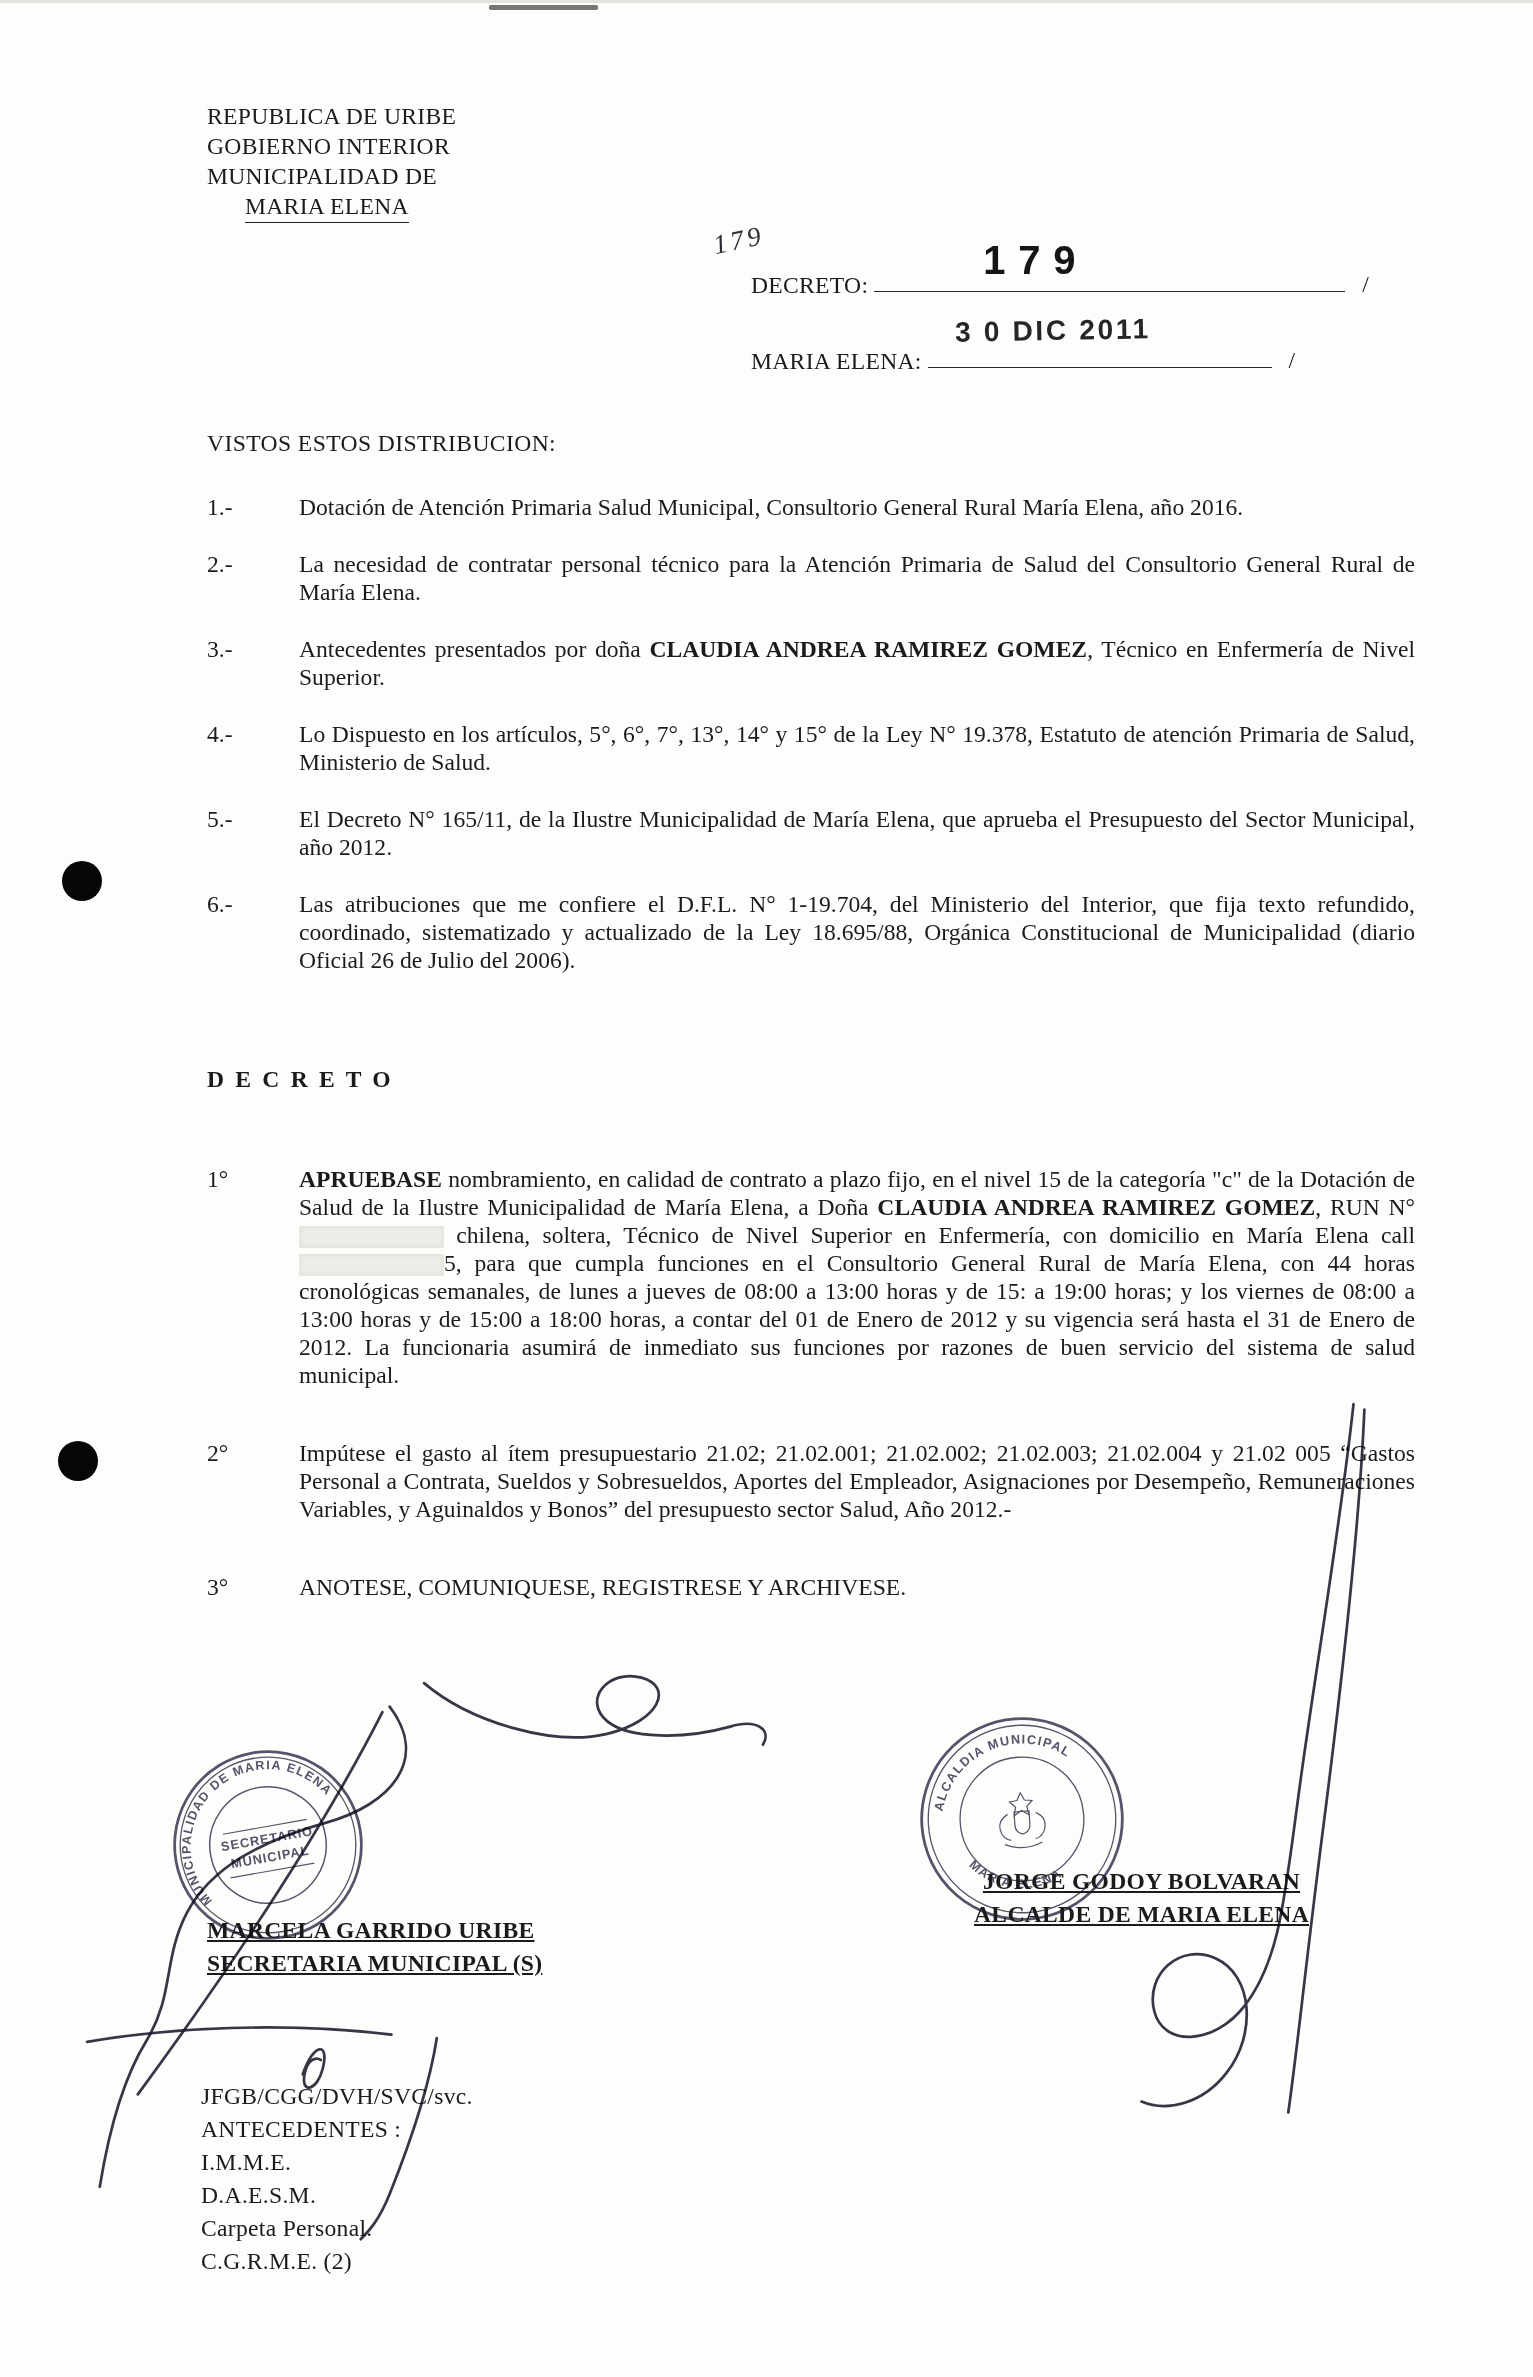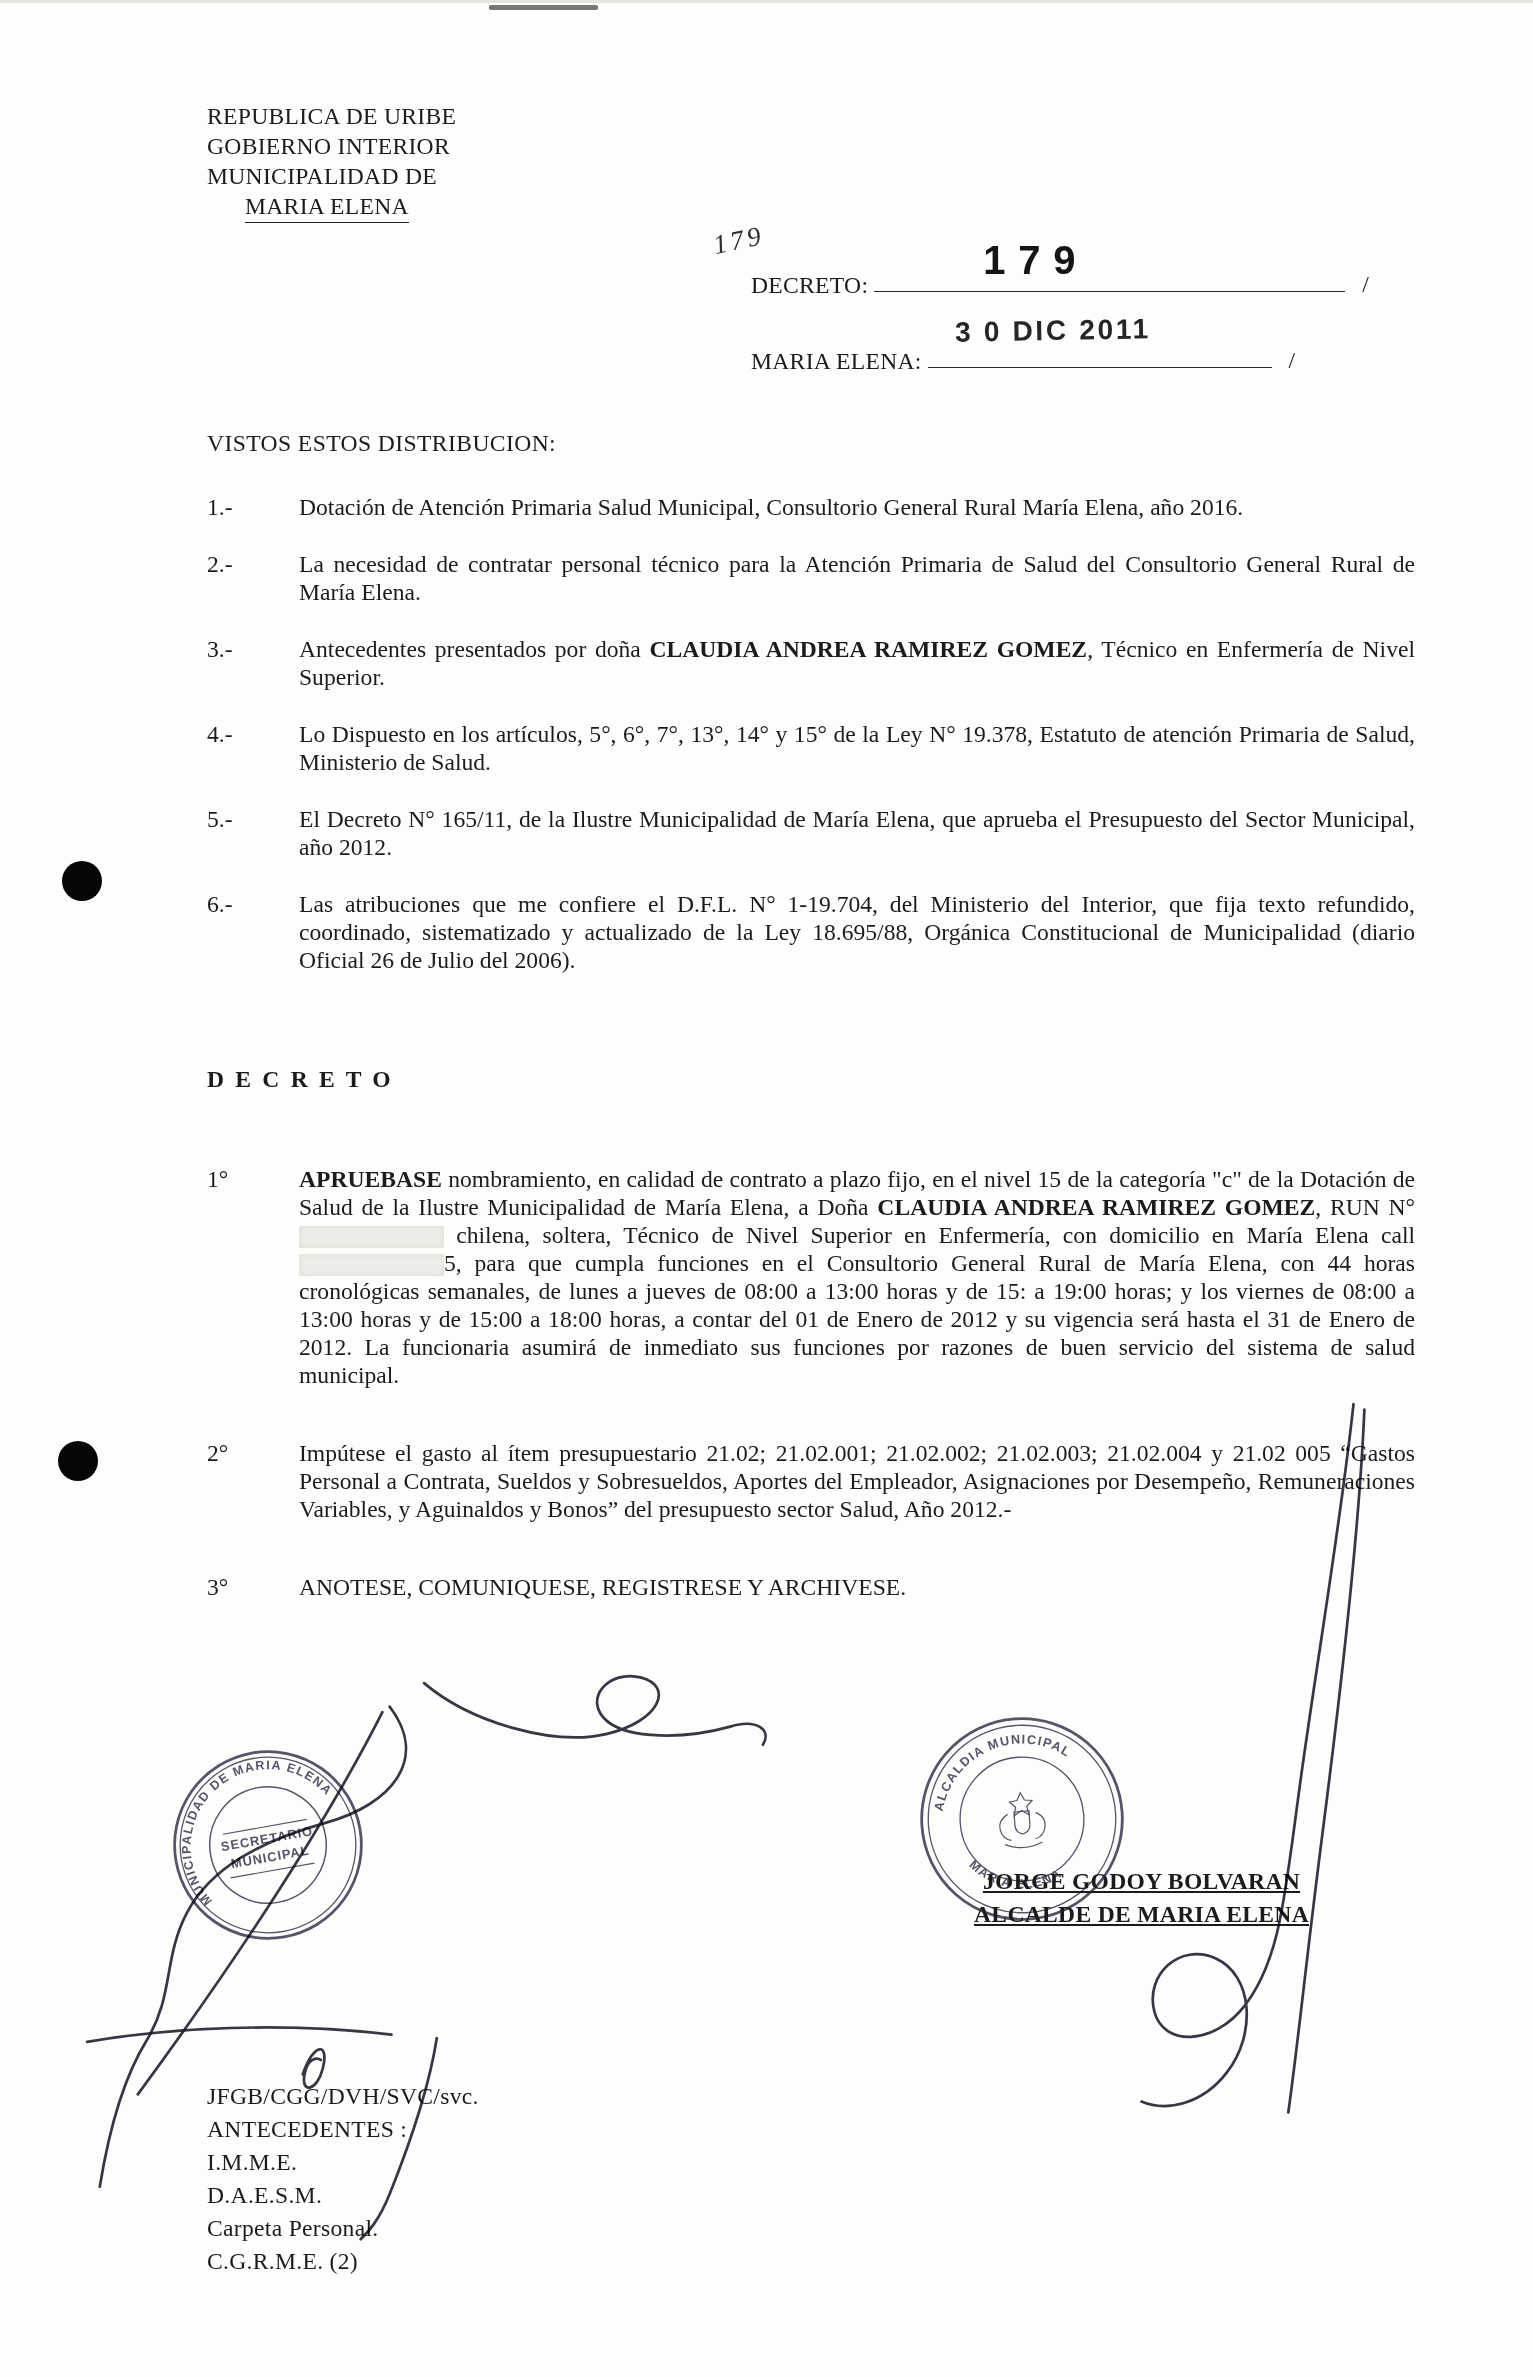--- a/index.html
+++ b/index.html
@@ -57,21 +57,21 @@
   .dot-2{left:58px;top:1441px;}
   .stamp{position:absolute;mix-blend-mode:multiply;opacity:.88;}
   .stamp-left{left:170px;top:1747px;width:196px;height:196px;transform:rotate(-10deg);}
   .stamp-right{left:917px;top:1714px;width:210px;height:210px;transform:rotate(-4deg);}
   .ink-stroke{fill:none;stroke:#3c3c58;}
   .ring-text{font-family:"Liberation Sans","DejaVu Sans",sans-serif;font-size:13.5px;letter-spacing:1.5px;fill:#3c3c58;font-weight:700;}
   .center-text{font-family:"Liberation Sans","DejaVu Sans",sans-serif;font-size:14px;font-weight:700;letter-spacing:1px;fill:#3c3c58;}
   .sig-block{position:absolute;line-height:33px;font-weight:700;letter-spacing:0.3px;text-decoration:underline;}
   .sig-left{left:207px;top:1914px;}
   .sig-right{left:915px;top:1865px;width:453px;text-align:center;}
-  .footer{position:absolute;left:207px;top:2080px;line-height:33px;letter-spacing:0.3px;}
+  .footer{position:absolute;left:201px;top:2080px;line-height:33px;letter-spacing:0.3px;}
   .overlay{position:absolute;left:0;top:0;width:1533px;height:2377px;pointer-events:none;mix-blend-mode:multiply;}
   .overlay path{fill:none;stroke:#1a1a2e;stroke-width:3;stroke-linecap:round;opacity:.88;}
 </style>
 </head>
 <body>
 
 <div class="page">
   <div class="page-top-edge"></div>
   <div class="scan-line"></div>
 
@@ -168,20 +168,24 @@
     <text class="ring-text"><textPath href="#alc-bottom" startOffset="14">MARIA ELENA</textPath></text>
     <g>
       <path d="M 112 84 l 4 8 8 1 -6 6 2 9 -8 -5 -8 5 2 -9 -6 -6 8 -1 z" class="ink-stroke" stroke-width="1.3"></path>
       <path d="M 104 104 h 16 v 14 q 0 8 -8 10 q -8 -2 -8 -10 z" class="ink-stroke" stroke-width="1.3"></path>
       <path d="M 97 106 q -11 6 -9 16 q 2 10 11 12" class="ink-stroke" stroke-width="1.3"></path>
       <path d="M 127 106 q 11 6 9 16 q -2 10 -11 12" class="ink-stroke" stroke-width="1.3"></path>
       <path d="M 92 138 q 20 9 40 0" class="ink-stroke" stroke-width="1.3"></path>
     </g>
   </svg>
 
+  <div class="sig-block sig-left">
+    <div>MARCELA GARRIDO URIBE</div>
+    <div>SECRETARIA MUNICIPAL (S)</div>
+  </div>
   <div class="sig-block sig-right">
     <div>JORGE GODOY BOLVARAN</div>
     <div>ALCALDE DE MARIA ELENA</div>
   </div>
 
   <div class="footer">
     <div>JFGB/CGG/DVH/SVC/svc.</div>
     <div>ANTECEDENTES :</div>
     <div>I.M.M.E.</div>
     <div>D.A.E.S.M.</div>

